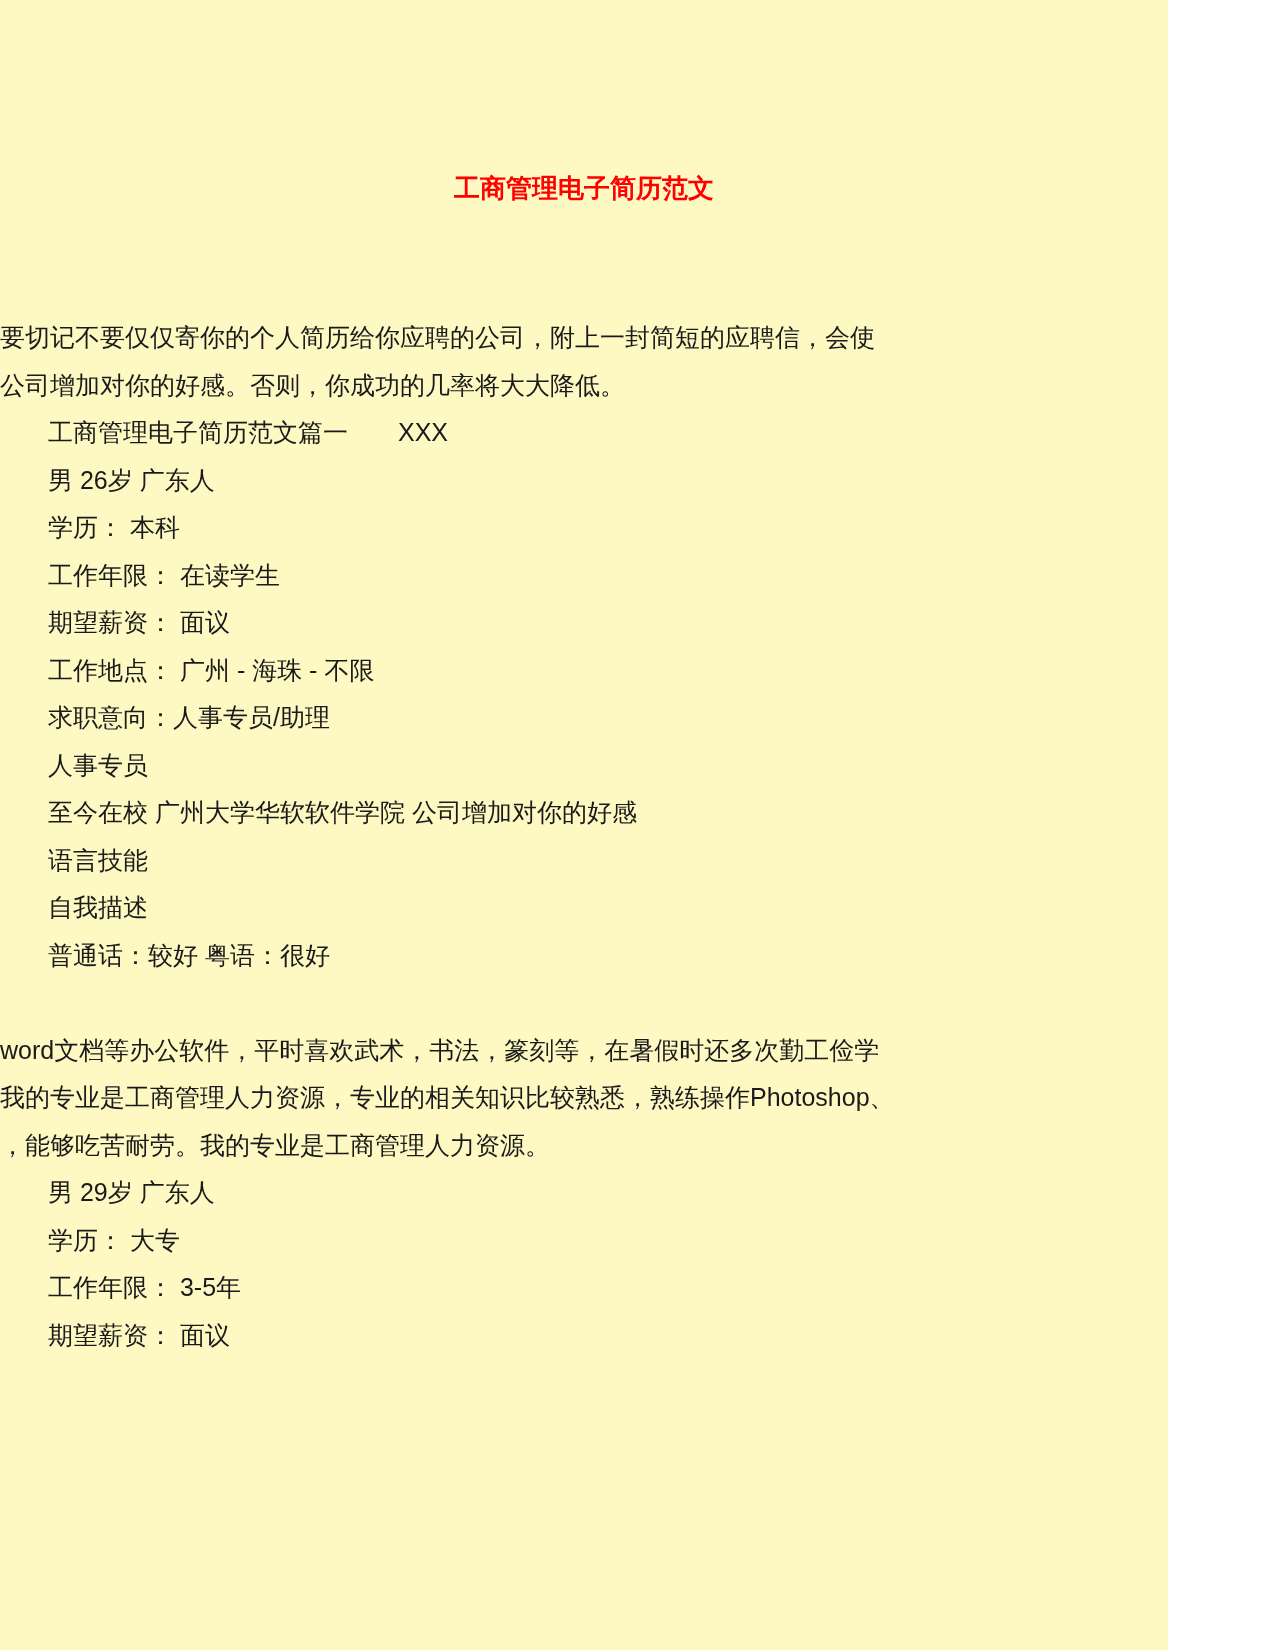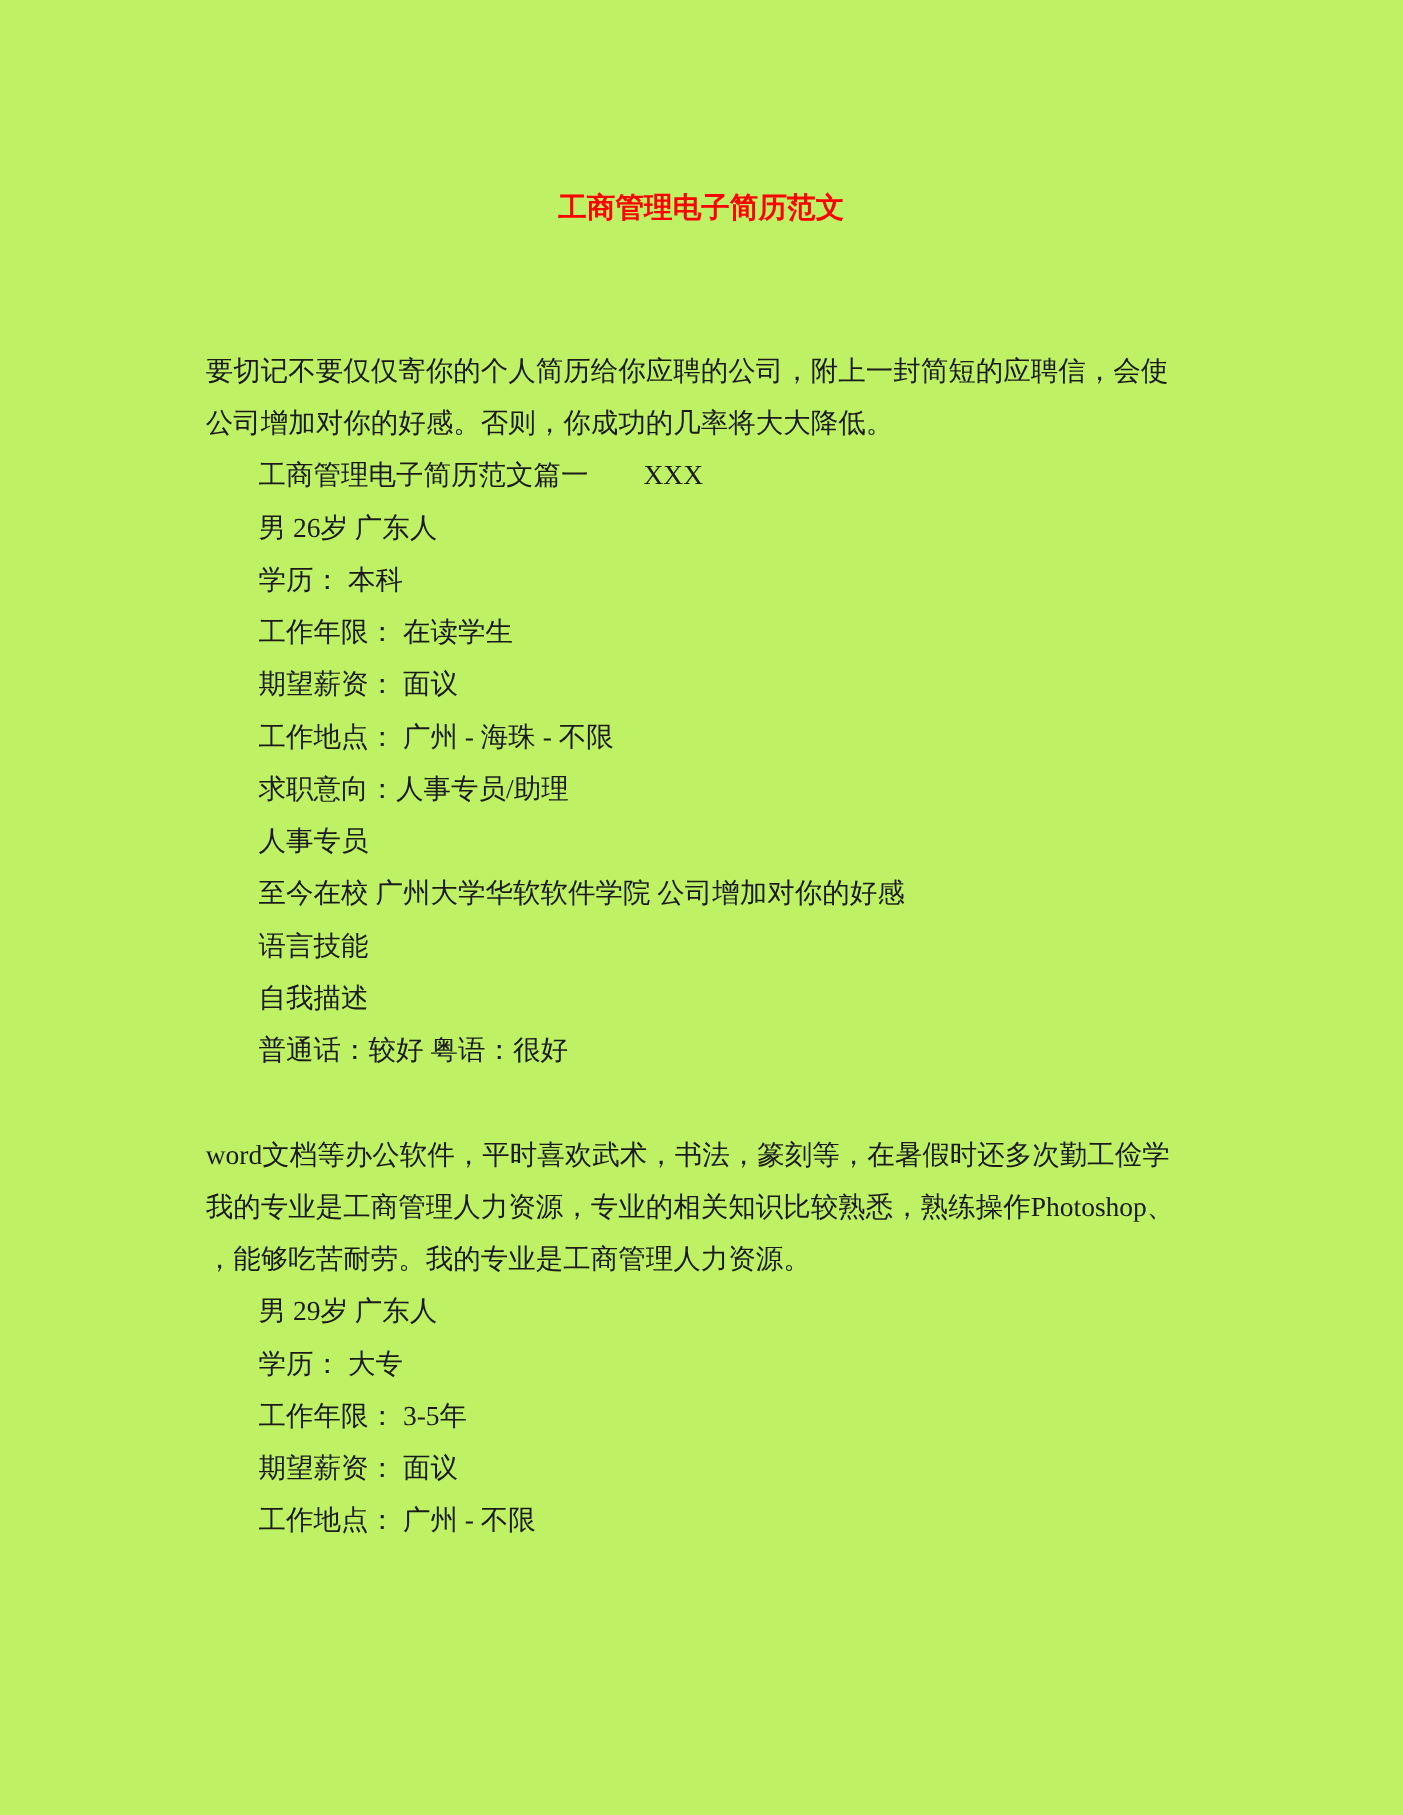--- a/index.html
+++ b/index.html
@@ -2,39 +2,38 @@
 <html><head>
 <meta charset="utf-8">
 <style>
   html, body {
     margin: 0;
     padding: 0;
     background: #ffffff;
   }
   .page {
     position: relative;
-    width: 1275px;
+    width: 1168px;
     height: 1650px;
-    background: #bef264;
+    background: #fef9c3;
     overflow: hidden;
-    font-family: Liberation Serif, serif;
+    font-family: Liberation Sans, sans-serif;
     color: #1a1a1a;
   }
   .doc-title {
     padding-top: 173px;
     text-align: center;
     font-size: 26px;
     line-height: 31px;
     font-weight: bold;
     color: #fe0000;
     letter-spacing: 0px;
   }
   .doc-body {
     margin-top: 110px;
-    margin-left: 187px;
     margin-right: 190px;
     font-size: 25px;
     color: #1a1a1a;
   }
   .line {
     line-height: 47.5px;
     min-height: 47.5px;
     white-space: pre-wrap;
     letter-spacing: 0px;
   }
@@ -65,16 +64,15 @@
     <div class="line indent">自我描述</div>
     <div class="line indent">普通话：较好 粤语：很好</div>
     <div class="line"></div>
     <div class="line">word文档等办公软件，平时喜欢武术，书法，篆刻等，在暑假时还多次勤工俭学</div>
     <div class="line">我的专业是工商管理人力资源，专业的相关知识比较熟悉，熟练操作Photoshop、</div>
     <div class="line">，能够吃苦耐劳。我的专业是工商管理人力资源。</div>
     <div class="line indent">男 29岁 广东人</div>
     <div class="line indent">学历： 大专</div>
     <div class="line indent">工作年限： 3-5年</div>
     <div class="line indent">期望薪资： 面议</div>
-    <div class="line indent">工作地点： 广州 - 不限</div>
   </div>
 
 </div>
 
 </body></html>

